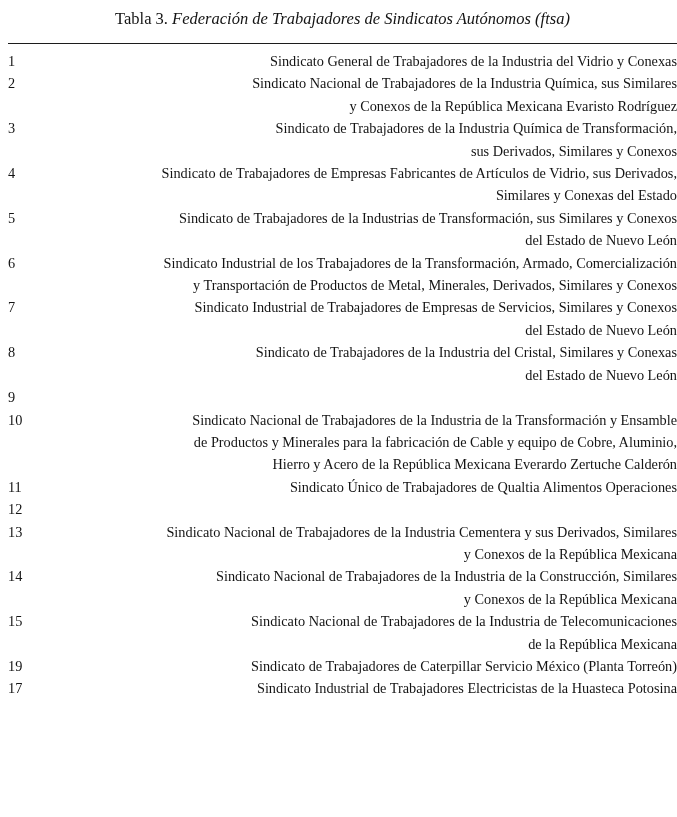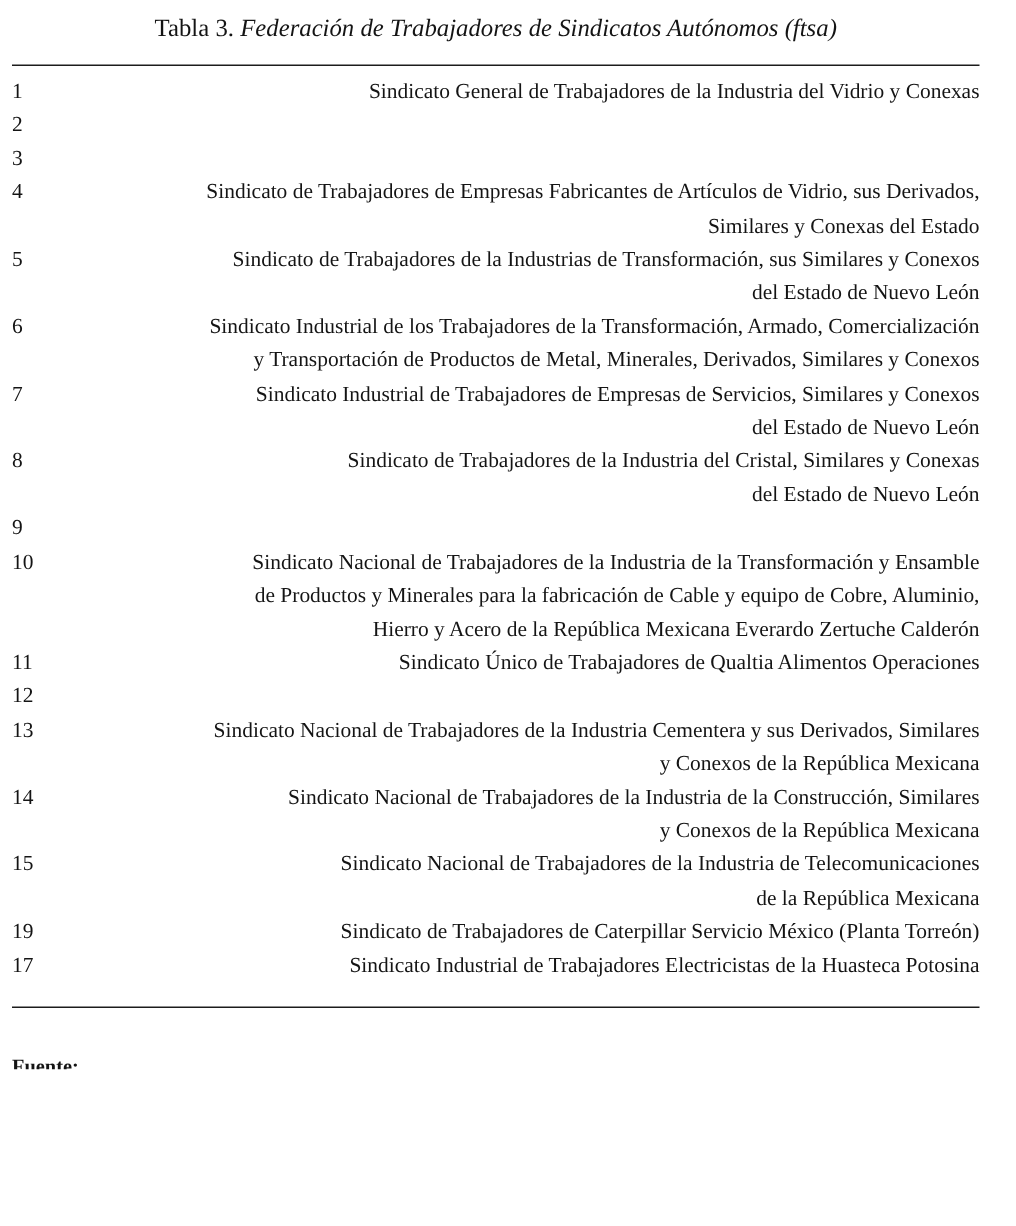--- a/index.html
+++ b/index.html
@@ -3,21 +3,21 @@
 <meta charset="utf-8">
 <style>
   html, body { margin: 0; padding: 0; background: #ffffff; }
   .page {
     width: 677px;
     height: 713px;
     box-sizing: border-box;
     background: #ffffff;
     color: #141414;
     font-family: "Liberation Serif", serif;
-    padding: 6px 24px 0 8px;
+    padding: 6px 0 0 8px;
     overflow: hidden;
   }
   .title {
     text-align: center;
     font-size: 16.5px;
     line-height: 22px;
     margin-top: 2px;
     white-space: nowrap;
   }
   .title .italic { font-style: italic; }
@@ -56,23 +56,27 @@
 
   <hr class="rule rule-top">
 
   <div class="union-table">
     <div class="row">
         <div class="num">1</div>
         <div class="txt">Sindicato General de Trabajadores de la Industria del Vidrio y Conexas</div>
       </div>
     <div class="row">
         <div class="num">2</div>
+        <div class="txt">Sindicato Nacional de Trabajadores de la Industria Química, sus Similares
+y Conexos de la República Mexicana Evaristo Rodríguez</div>
       </div>
     <div class="row">
         <div class="num">3</div>
+        <div class="txt">Sindicato de Trabajadores de la Industria Química de Transformación,
+sus Derivados, Similares y Conexos</div>
       </div>
     <div class="row">
         <div class="num">4</div>
         <div class="txt">Sindicato de Trabajadores de Empresas Fabricantes de Artículos de Vidrio, sus Derivados,
 Similares y Conexas del Estado</div>
       </div>
     <div class="row">
         <div class="num">5</div>
         <div class="txt">Sindicato de Trabajadores de la Industrias de Transformación, sus Similares y Conexos
 del Estado de Nuevo León</div>

